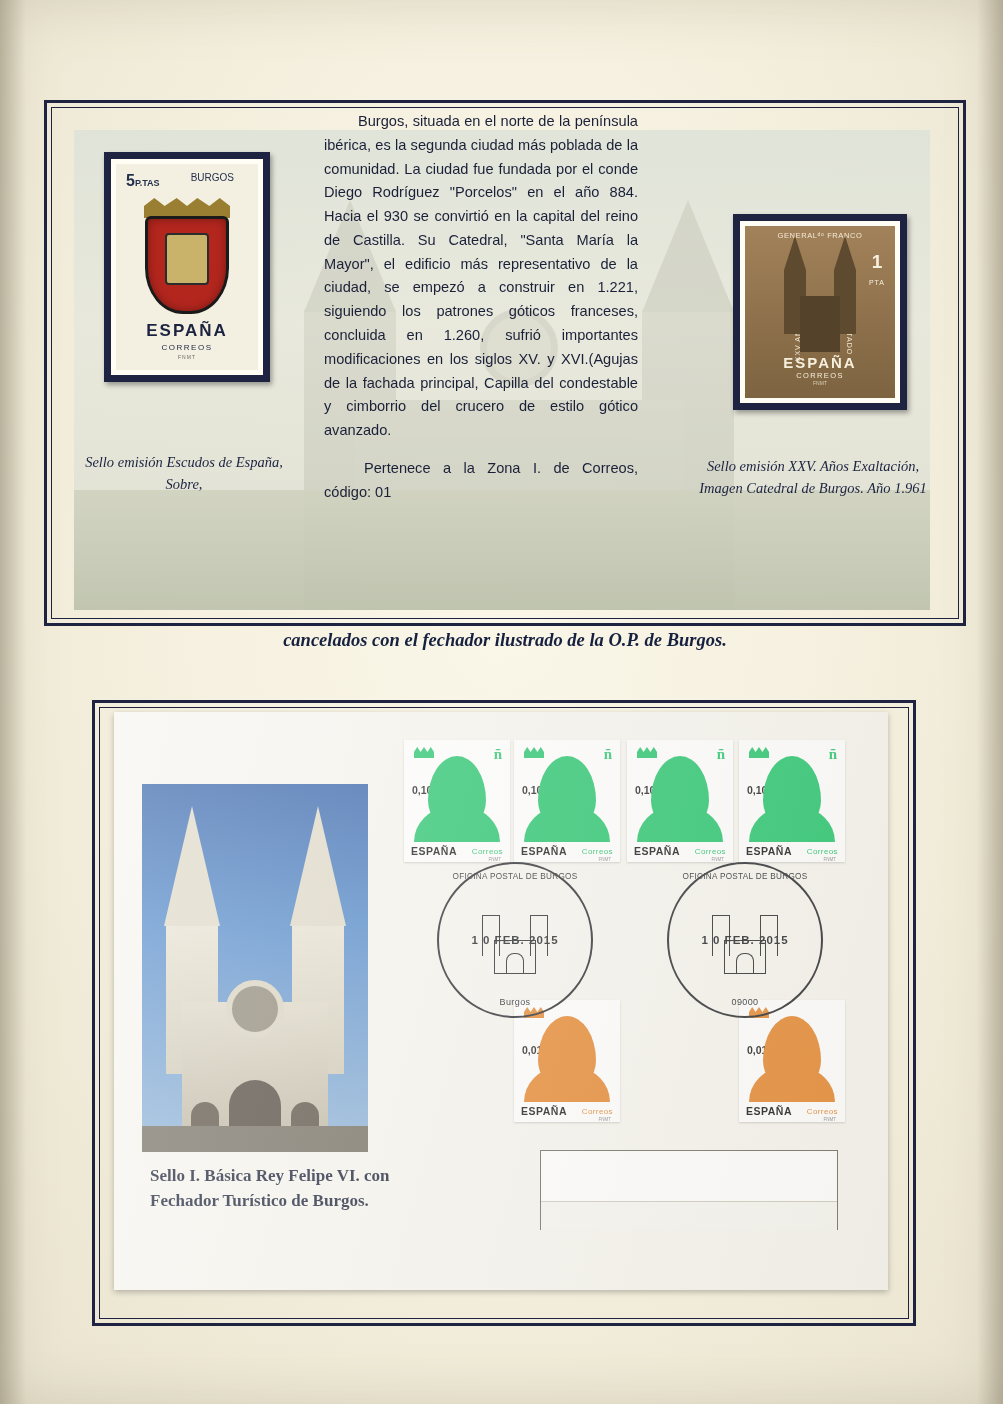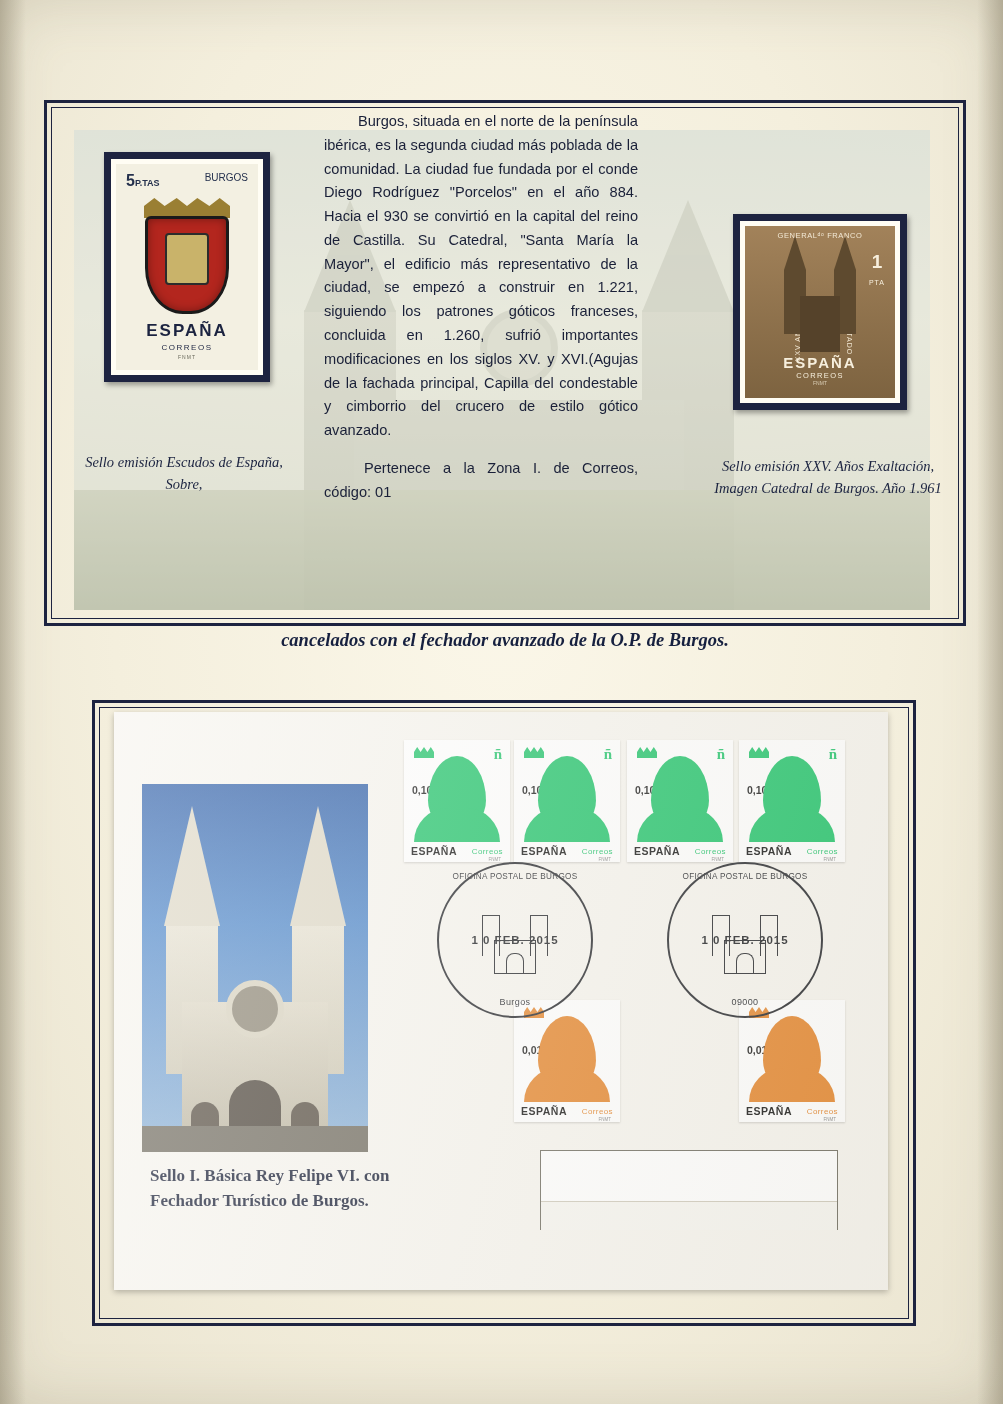--- a/index.html
+++ b/index.html
@@ -105,21 +105,21 @@
   .stamp{
     position:relative;
     background:#f6f3e6;
     overflow:hidden;
   }
 
   
   #stamp-left{left:104px;top:152px;}
   #stamp-left .stamp{width:142px;height:206px;background:#f3f0e2;}
   .esc-top{
-    position:absolute;top:8px;left:0;right:0;display:flex;justify-content:space-between;
+    position:absolute;top:8px;left:0;right:14px;display:flex;justify-content:space-between;
     padding:0 10px;font-family:"Liberation Sans",sans-serif;font-size:11px;color:#24304d;
   }
   .esc-top .pts{font-weight:bold;font-size:16px;}
   .shield{
     position:absolute;left:50%;top:52px;transform:translateX(-50%);
     width:78px;height:92px;
     background:#b3261e;
     border:3px solid #1a1a1a;
     border-radius:6px 6px 38px 38px / 6px 6px 46px 46px;
     box-shadow:inset 0 0 10px rgba(0,0,0,.35);
@@ -178,21 +178,21 @@
   .esp2 .co{font-size:7.5px;letter-spacing:1.4px;}
   .esp2 .tiny{font-size:5px;color:#d9cdb4;}
 
   
   .cap{
     position:absolute;text-align:center;
     font-family:"Liberation Serif",serif;font-style:italic;
     font-size:14.5px;color:#1b2340;line-height:1.5;
   }
   #cap-left{left:78px;top:452px;width:212px;}
-  #cap-right{right:61px;top:456px;width:228px;font-family:Liberation Serif, serif;}
+  #cap-right{right:76px;top:456px;width:228px;font-family:Liberation Serif, serif;}
 
   
   #body-text{
     position:absolute;left:312px;top:110px;width:326px;
     font-family:"Liberation Sans",sans-serif;
     font-size:14.6px;line-height:1.63;color:#1a2038;
     text-align:justify;
   }
   #body-text p{margin:0 0 14px 12px;text-indent:34px;}
   #body-text p:last-child{margin-bottom:0;text-indent:40px;}
@@ -426,21 +426,21 @@
     </div>
   </div>
   <div class="cap" id="cap-right">Sello emisión XXV. Años Exaltación, Imagen Catedral de Burgos. Año 1.961</div>
 
   <div id="body-text">
     <p>Burgos, situada en el norte de la península ibérica, es la segunda ciudad más poblada de la comunidad. La ciudad fue fundada por el conde Diego Rodríguez "Porcelos" en el año 884. Hacia el 930 se convirtió en la capital del reino de Castilla. Su Catedral, "Santa María la Mayor", el edificio más representativo de la ciudad, se empezó a construir en 1.221, siguiendo los patrones góticos franceses, concluida en 1.260, sufrió importantes modificaciones en los siglos XV. y XVI.(Agujas de la fachada principal, Capilla del condestable y cimborrio del crucero de estilo gótico avanzado.</p>
     <p>Pertenece a la Zona I. de Correos, código: 01</p>
   </div>
 
   <div id="mid-caption">
-    <div>cancelados con el fechador avanzado de la O.P. de Burgos.</div>
+    <div>cancelados con el fechador ilustrado de la O.P. de Burgos.</div>
   </div>
 
   <div class="frame-outer" id="bot-frame"></div>
 
   <div id="cover">
 
     <div id="photo">
       <div class="ph-spire l"></div>
       <div class="ph-spire r"></div>
       <div class="ph-nave"></div>

